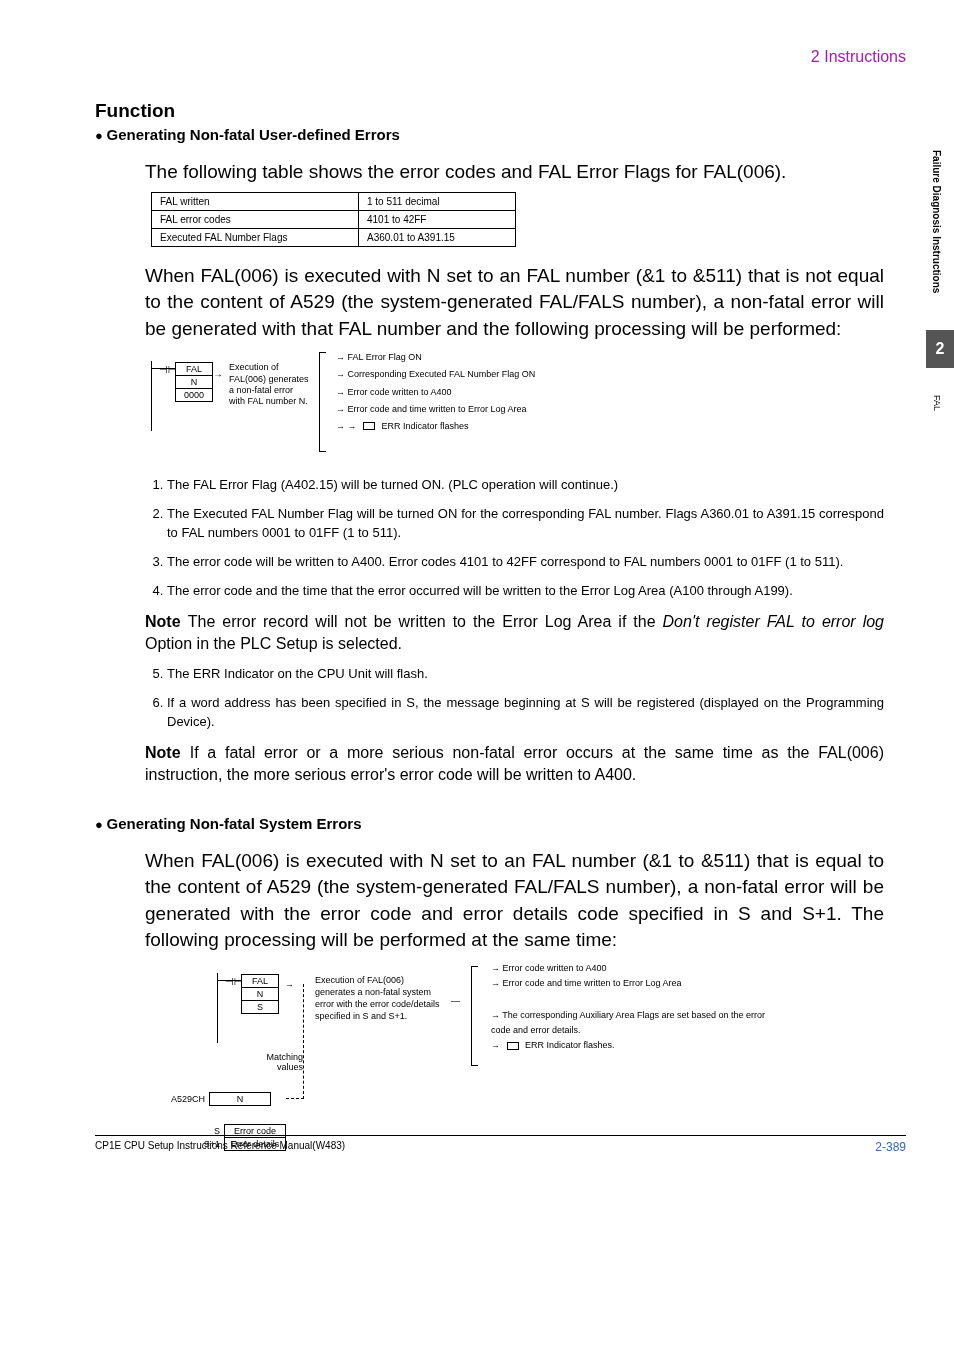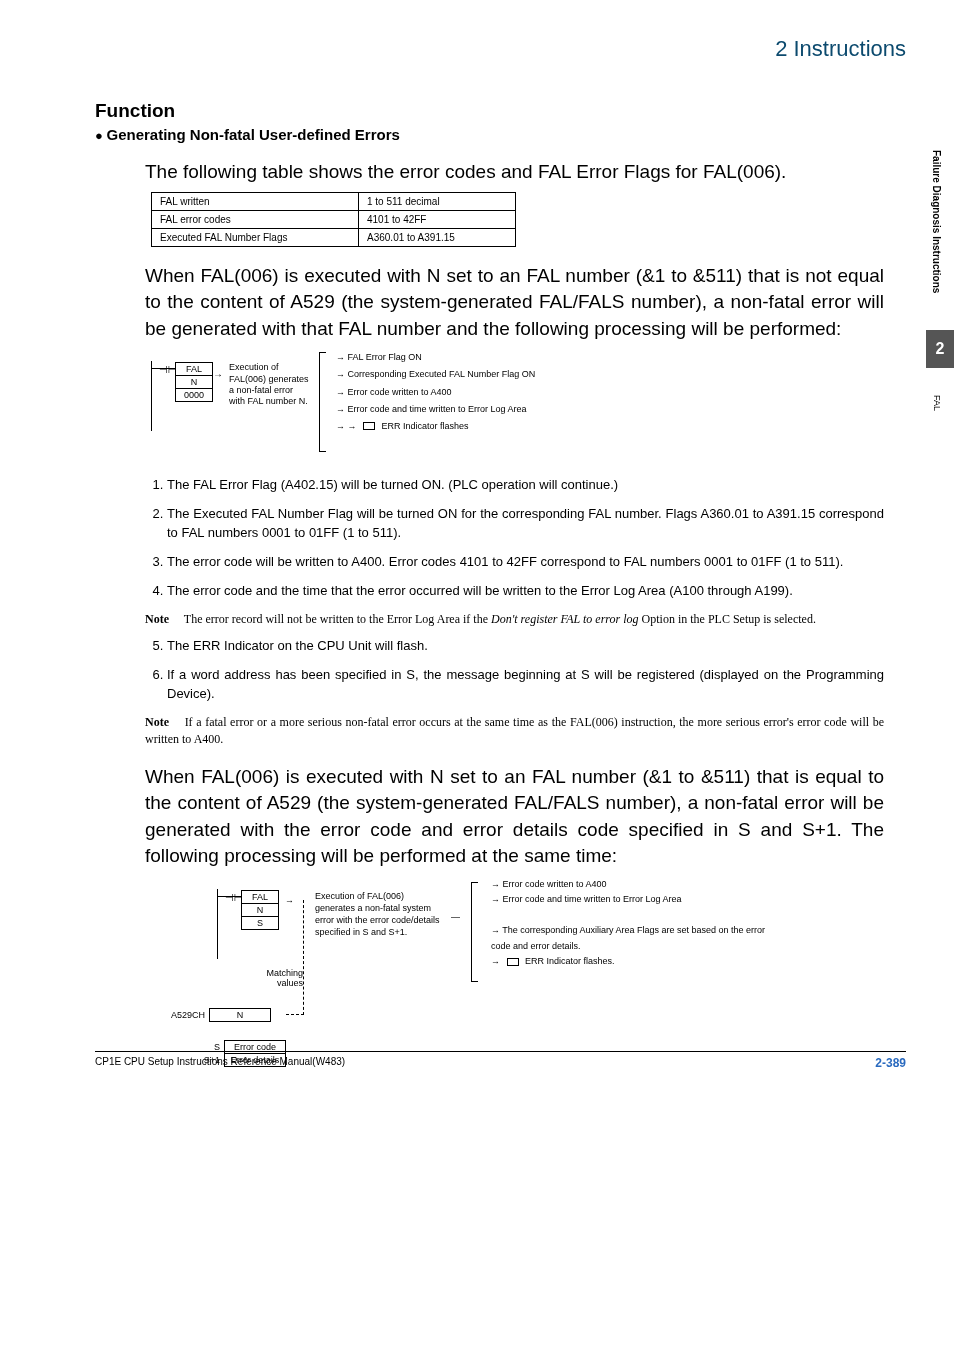--- a/index.html
+++ b/index.html
@@ -5,24 +5,24 @@
   body {
     font-family: Arial, Helvetica, sans-serif;
     margin: 0;
     background: #fff;
     color: #000;
     width: 954px;
     position: relative;
   }
   .header-bar {
     position: absolute;
-    top: 36px;
+    top: 48px;
     right: 48px;
-    font-size: 22px;
-    color: #0c4a6e;
+    font-size: 16px;
+    color: #a21caf;
   }
   .sidebar {
     position: absolute;
     right: 0;
     top: 0;
     width: 32px;
     height: 1350px;
   }
   .side-text {
     writing-mode: vertical-rl;
@@ -163,25 +163,24 @@
   }
   ol.numbered {
     font-size: 13px;
     margin: 6px 0 0 50px;
     padding-left: 22px;
     line-height: 1.45;
     text-align: justify;
   }
   ol.numbered li { margin-bottom: 10px; }
   .note {
-    font-size: 12px;
+    font-size: 16px;
     margin: 6px 0 10px 50px;
     line-height: 1.4;
     text-align: justify;
-    font-family: Liberation Serif, serif;
   }
   .note b { display: inline-block; width: 36px; }
   .h2-gap { margin-top: 28px; }
   .diagram2 { height: 210px; font-size: 9px; }
   .d2-lad { position: absolute; left: 90px; top: 8px; }
   .d2-lad .lad-box { margin-bottom: -1px; }
   .d2-rail { position: absolute; left: 66px; top: 14px; width: 24px; border-top: 1px solid #000; }
   .d2-rail::before { content:""; position:absolute; left:0; top:-8px; height:70px; border-left:1px solid #000; }
   .d2-contact { position: absolute; left: 74px; top: 10px; font-size: 10px; }
   .d2-exec { position: absolute; left: 164px; top: 8px; width: 130px; line-height: 1.35; }
@@ -207,21 +206,21 @@
     position: absolute;
     bottom: 34px;
     left: 95px;
     right: 48px;
     border-top: 1px solid #000;
     padding-top: 4px;
     font-size: 10px;
     display: flex;
     justify-content: space-between;
   }
-  .footer .pg { color: #2a6abf; font-weight: bold; font-size: 12px; margin-left: 44px; }
+  .footer .pg { color: #2a6abf; font-weight: normal; font-size: 12px; margin-left: 44px; }
   .italic { font-style: italic; }
 </style>
 </head>
 <body>
 
 <div class="header-bar">2  Instructions</div>
 
 <div class="sidebar">
   <div class="side-text t1">Failure Diagnosis Instructions</div>
   <div class="side-tab">2</div>
@@ -284,20 +283,21 @@
   </div>
   <ol class="numbered" start="5">
     <li>The ERR Indicator on the CPU Unit will flash.</li>
     <li>If a word address has been specified in S, the message beginning at S will be registered (displayed on the Programming Device).</li>
   </ol>
   <div class="note">
     <b>Note</b>
     <span>If a fatal error or a more serious non-fatal error occurs at the same time as the FAL(006) instruction, the more serious error's error code will be written to A400.</span>
   </div>
 
+  <h2 class="h2-gap">Generating Non-fatal System Errors</h2>
   <p class="body-text">When FAL(006) is executed with N set to an FAL number (&amp;1 to &amp;511) that is equal to the content of A529 (the system-generated FAL/FALS number), a non-fatal error will be generated with the error code and error details code specified in S and S+1. The following processing will be performed at the same time:</p>
 
   <div class="diagram2">
     <div class="d2-rail"></div>
     <div class="d2-contact">⊣⊢</div>
     <div class="d2-lad">
       <div class="lad-box">FAL</div>
       <div class="lad-box">N</div>
       <div class="lad-box">S</div>
     </div>

